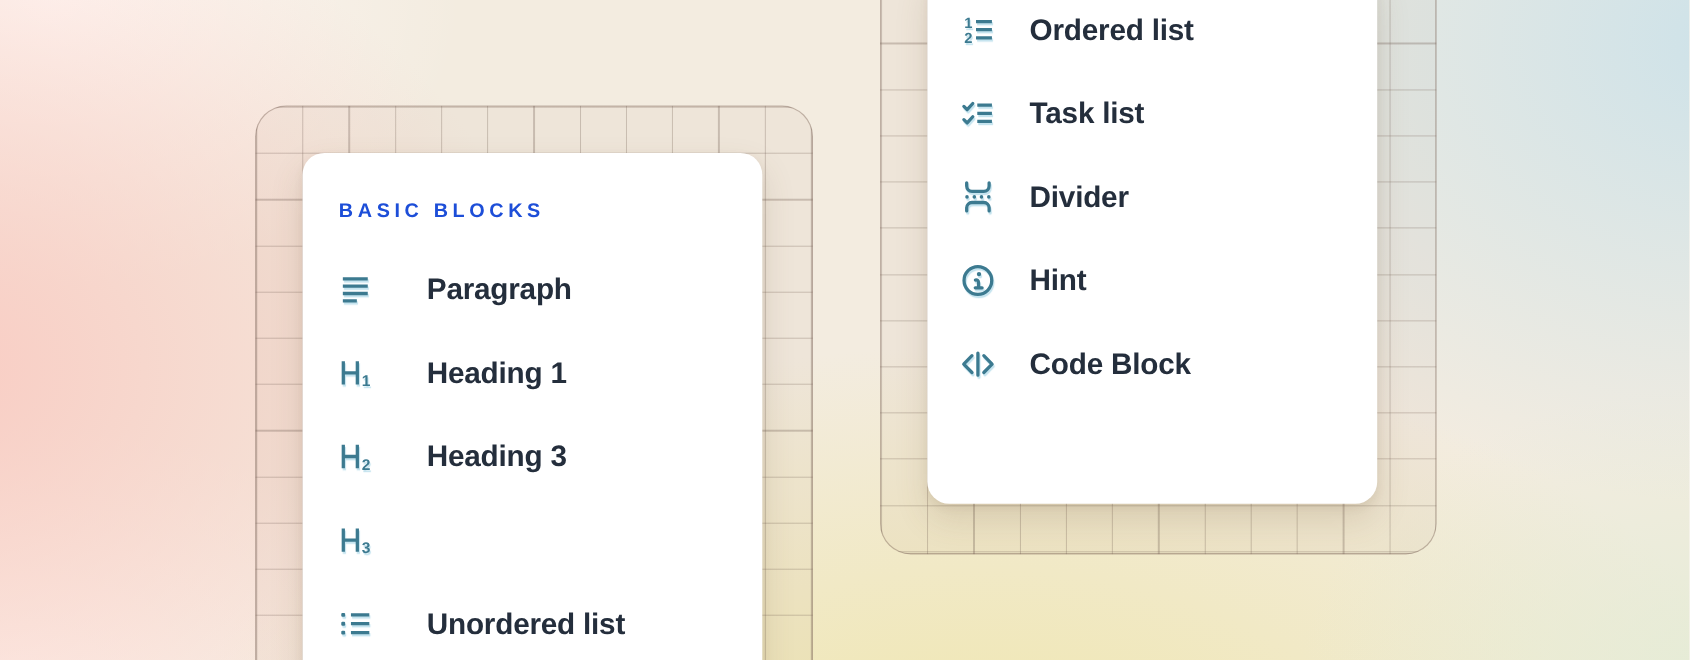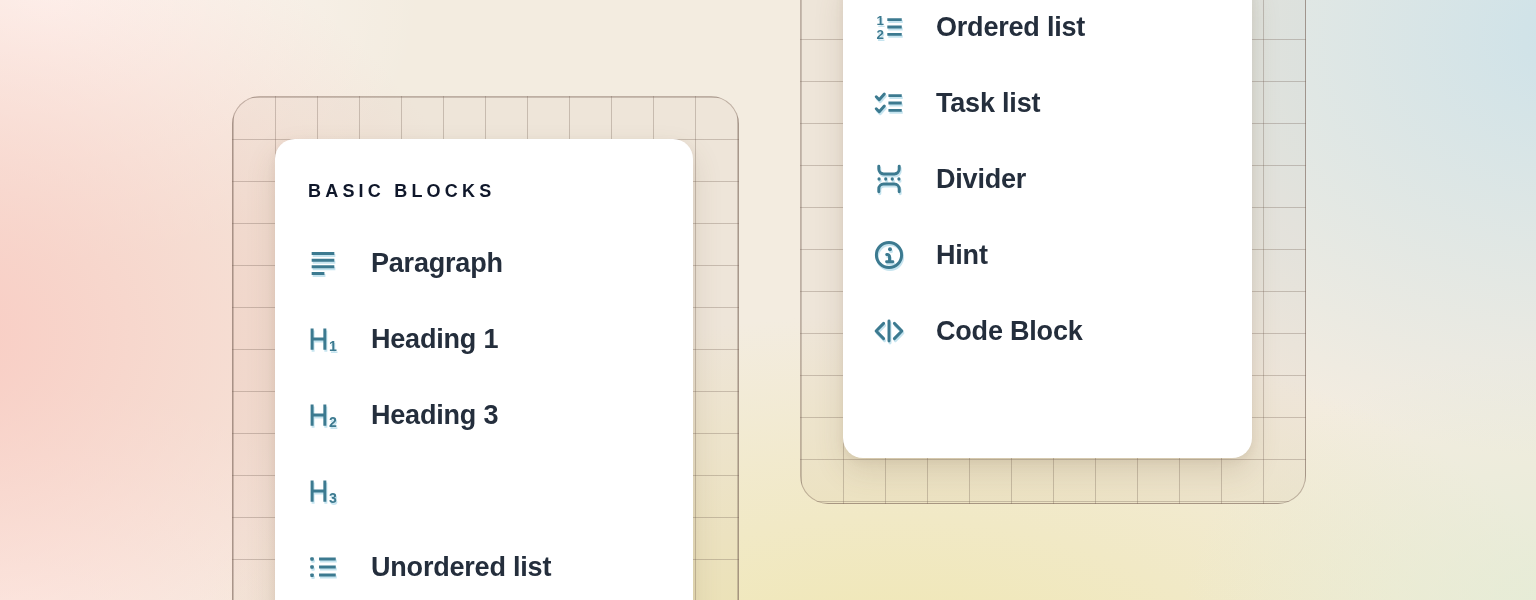--- a/index.html
+++ b/index.html
@@ -35,41 +35,41 @@
   }
   .menu-card-left{ left:275px; top:139px; width:418px; height:520px; }
   .menu-card-right{ left:843px; top:-27px; width:409px; height:485px; padding-top:16px; box-sizing:border-box; }
 
   .section-label{
     margin:40px 33px 22px 33px;
     font-size:18px;
     line-height:24px;
     font-weight:bold;
     letter-spacing:4.2px;
-    color:#0f172a;
+    color:#1d4ed8;
   }
   .menu-row{
     display:flex;
     align-items:center;
     height:76px;
     padding-left:31px;
     cursor:pointer;
   }
   .menu-card-right .menu-row{ padding-left:29px; }
   .item-icon{
     width:34px;height:34px;
     flex:0 0 34px;
     display:flex;align-items:center;justify-content:center;
   }
   .item-icon svg{
     width:34px;height:34px;
     filter:drop-shadow(1.5px 2.5px 0px rgba(168,214,230,0.65));
   }
   .menu-label{
-    margin-left:31px;
+    margin-left:48px;
     font-size:27px;
     font-weight:bold;
     letter-spacing:-0.2px;
     color:#242e3c;
     white-space:nowrap;
   }
   .menu-card-right .menu-label{ margin-left:30px; }
 
   .stroke{ stroke:#3c7a90; stroke-width:2.1; fill:none; }
   .rnd{ stroke-linecap:round; stroke-linejoin:round; }

